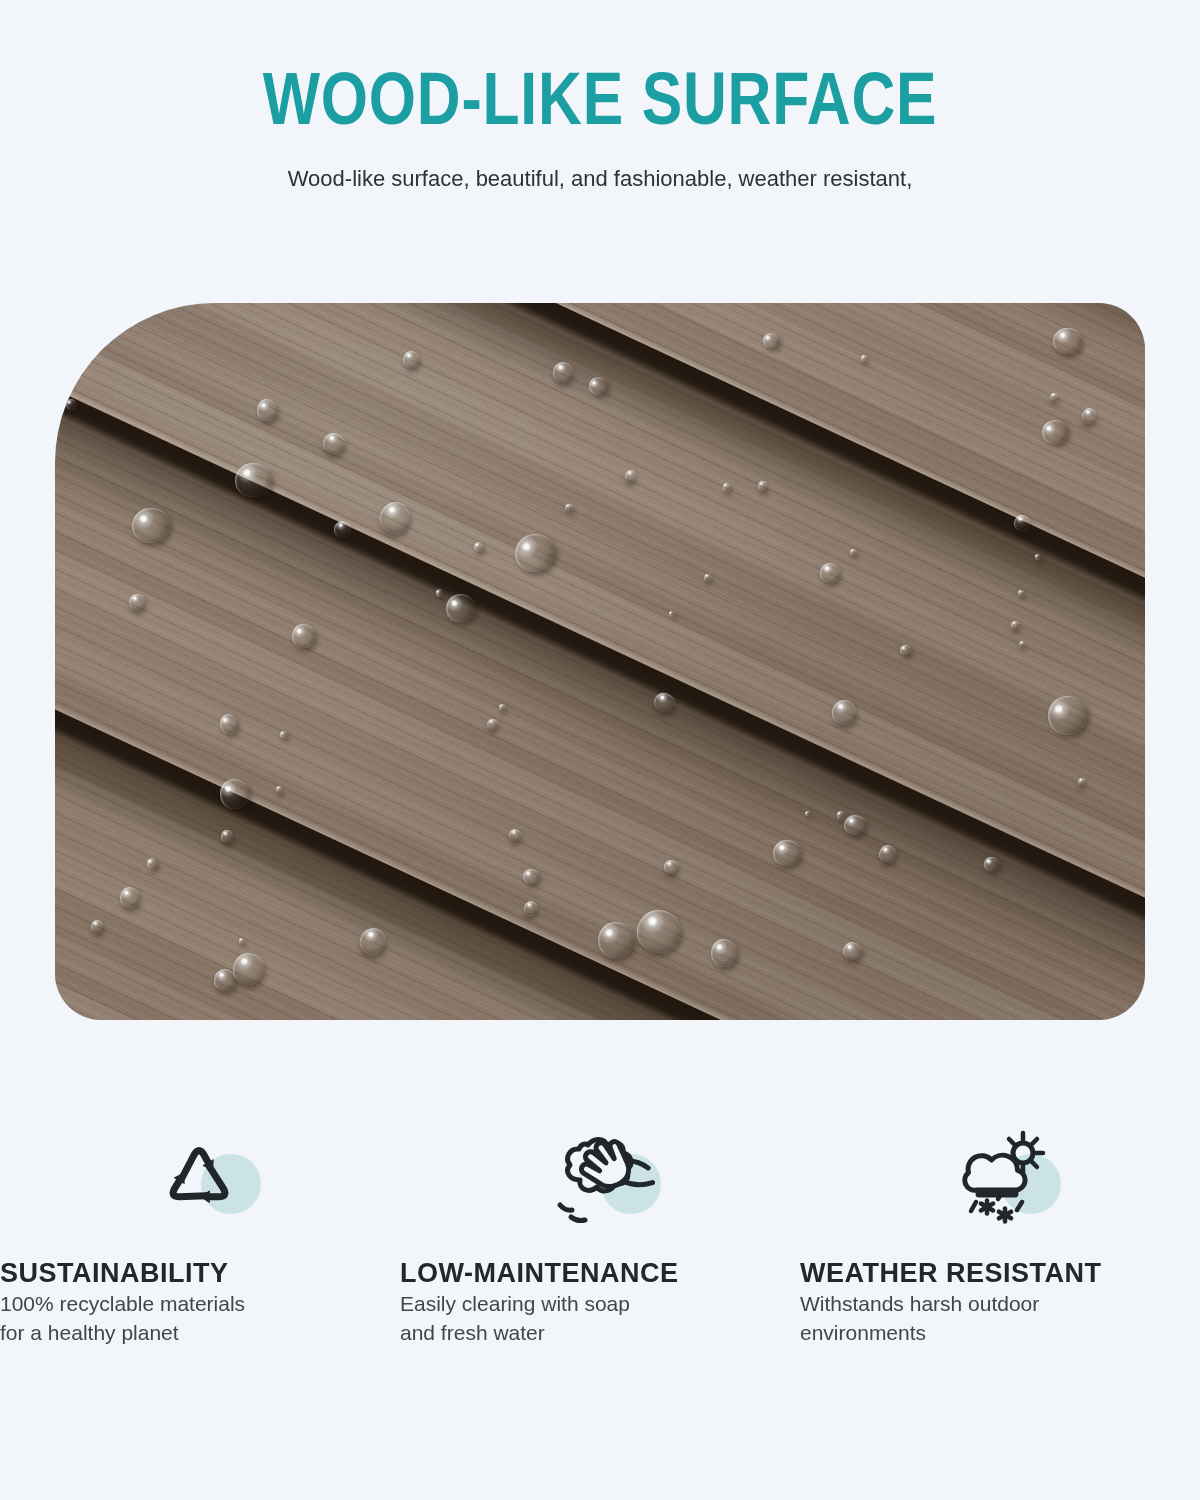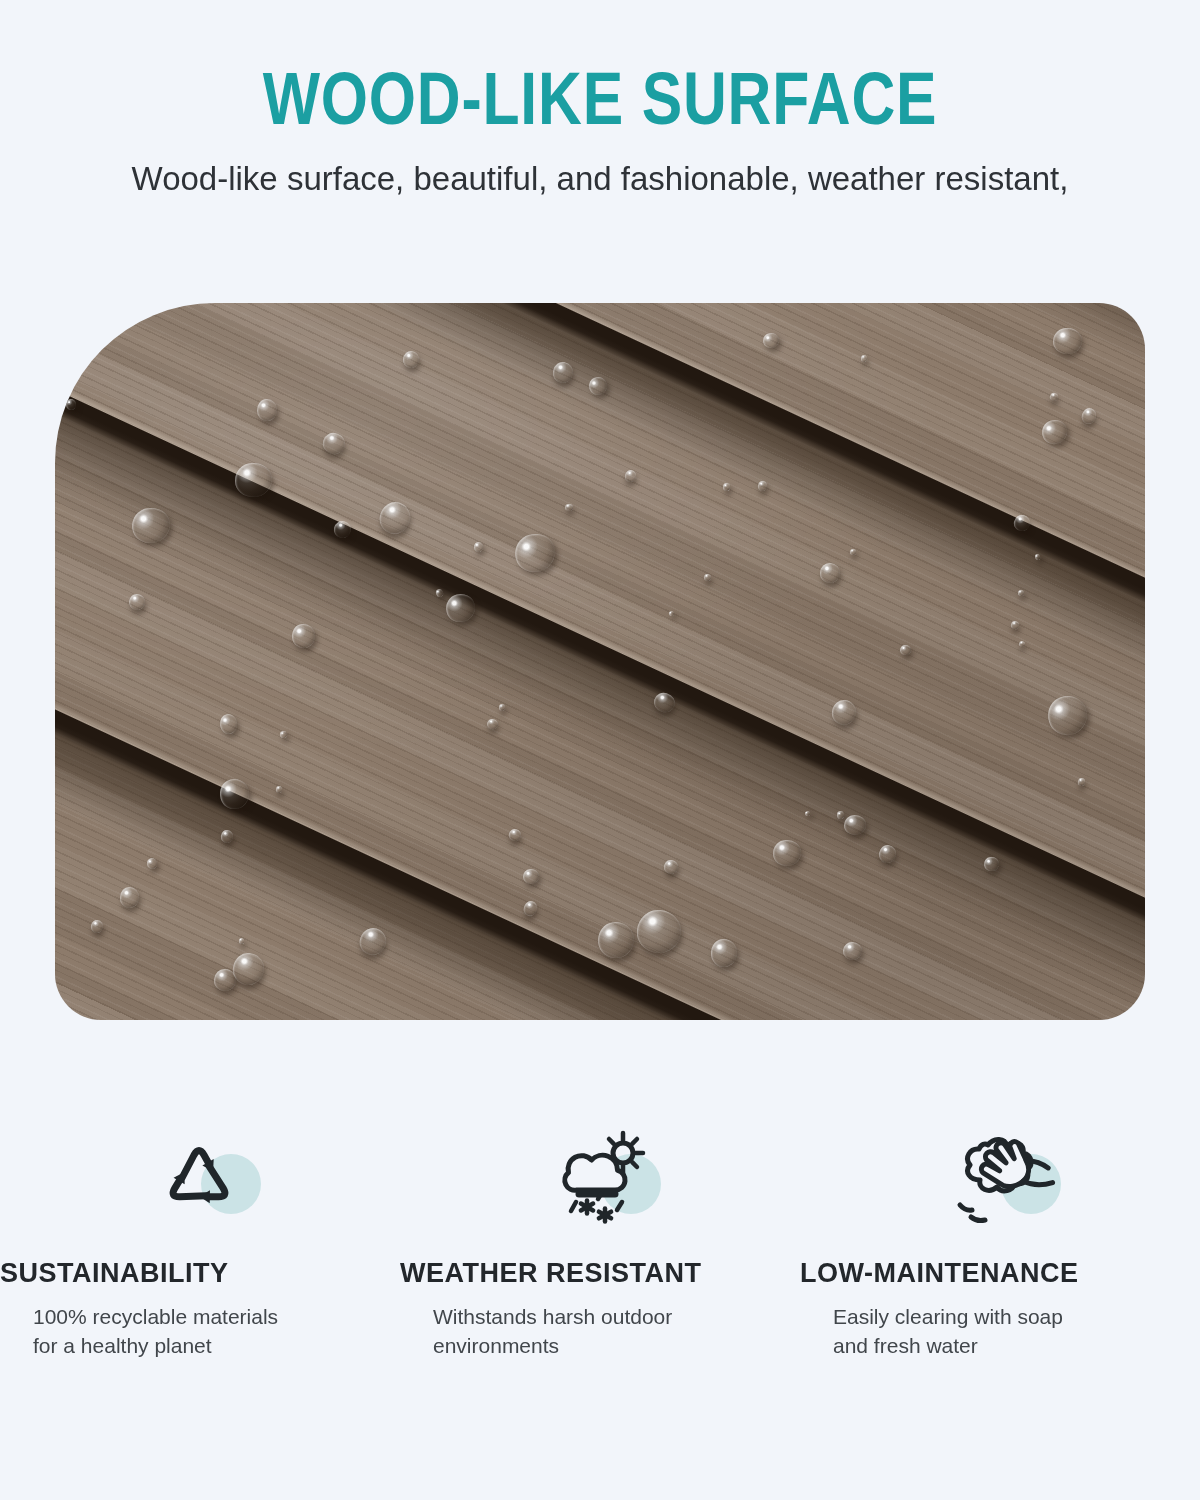--- a/index.html
+++ b/index.html
@@ -26,21 +26,21 @@
     font-size:74px;line-height:1;font-weight:bold;
     letter-spacing:1px;
     color:var(--accent);
     transform:scaleX(.82);
     transform-origin:600px 50%;
     white-space:nowrap;
   }
   .subtitle{
     position:absolute;top:156px;left:0;width:1200px;
     text-align:center;
-    font-size:33px;line-height:45px;
+    font-size:22px;line-height:45px;
     color:#2E3237;
   }
   
   .wood{
     position:absolute;left:55px;top:303px;width:1090px;height:717px;
     border-radius:160px 46px 46px 46px;
     overflow:hidden;
     background:
       
       repeating-linear-gradient(25deg,
@@ -104,24 +104,22 @@
   .st7{stroke:#20262A;stroke-width:7;stroke-linecap:round;stroke-linejoin:round;}
   .thin{stroke:#20262A;stroke-width:4.5;stroke-linecap:round;}
   .fl{fill:#20262A;stroke:none;}
   .bg-fill{fill:var(--bg);}
   .feature h2{
     margin-top:30px;
     font-size:27px;font-weight:bold;letter-spacing:.5px;
     color:var(--ink);
   }
   .feature p{
-    margin-top:13px;
     font-size:21px;line-height:29px;
     color:var(--ink-soft);
-    padding-left:33px;
   }
 </style>
 </head>
 <body>
 
 <div class="page">
 
   <h1 class="title">WOOD-LIKE SURFACE</h1>
 
   <p class="subtitle"><span>Wood-like surface, beautiful, and fashionable, weather resistant,</span><br></p>
@@ -223,20 +221,41 @@
       </div>
       <h2>SUSTAINABILITY</h2>
       <p><span>100% recyclable materials</span><br><span>for a healthy planet</span></p>
     </div>
 
     <div class="feature">
       <div class="icon-wrap">
         <span class="halo"></span>
         <svg class="fi" width="116" height="100" viewBox="0 0 110 100">
 
+          <path class="st" fill="none" d="M42 17 C48 9 59 10 61 18 C69 11 79 16 77 25 C86 27 88 38 80 42 C85 50 78 58 69 55 C67 63 56 66 51 59 C43 66 32 61 34 52 C24 52 18 44 24 37 C18 30 24 20 33 21 C35 16 39 15 42 17 Z"></path>
+
+          <g transform="translate(6 -8) rotate(-40 58 46)">
+            <path class="st bg-fill" d="M40 56 L33 34 A5 5 0 0 1 42.6 31.4 L47 43 L44 26 A5 5 0 0 1 53.8 25 L57 41 L58 25 A5 5 0 0 1 67.8 25.6 L66 43 L70 32 A4.6 4.6 0 0 1 78.8 34.4 L74 52 C72 61 66 66 58 66 C50 66 43 62 40 56 Z"></path>
+            <path class="st" fill="none" d="M58 66 C62 74 70 82 80 86"></path>
+            <path class="st" fill="none" d="M74 52 C80 58 84 64 86 72"></path>
+          </g>
+
+          <path class="st" fill="none" d="M14 77 Q19 83 26 82"></path>
+          <path class="st" fill="none" d="M25 89 Q31 94 39 92"></path>
+        </svg>
+      </div>
+      <h2>LOW-MAINTENANCE</h2>
+      <p><span>Easily clearing with soap</span><br><span>and fresh water</span></p>
+    </div>
+
+    <div class="feature">
+      <div class="icon-wrap">
+        <span class="halo"></span>
+        <svg class="fi" width="116" height="100" viewBox="0 0 110 100">
+
           <circle cx="77" cy="25" r="10" fill="none" class="st"></circle>
           <g class="thin">
             <line x1="77" y1="12" x2="77" y2="5"></line>
             <line x1="86.2" y1="15.8" x2="91" y2="11"></line>
             <line x1="90" y1="25" x2="97" y2="25"></line>
             <line x1="86.2" y1="34.2" x2="91" y2="39"></line>
             <line x1="77" y1="38" x2="77" y2="45"></line>
             <line x1="67.8" y1="15.8" x2="63" y2="11"></line>
           </g>
 
@@ -253,35 +272,14 @@
               <path d="M52.9 83.7 L65.1 90.3"></path>
               <path d="M65.1 83.7 L52.9 90.3"></path>
             <path d="M71 82 L76 74"></path>
           </g>
         </svg>
       </div>
       <h2>WEATHER RESISTANT</h2>
       <p><span>Withstands harsh outdoor</span><br><span>environments</span></p>
     </div>
 
-    <div class="feature">
-      <div class="icon-wrap">
-        <span class="halo"></span>
-        <svg class="fi" width="116" height="100" viewBox="0 0 110 100">
-
-          <path class="st" fill="none" d="M42 17 C48 9 59 10 61 18 C69 11 79 16 77 25 C86 27 88 38 80 42 C85 50 78 58 69 55 C67 63 56 66 51 59 C43 66 32 61 34 52 C24 52 18 44 24 37 C18 30 24 20 33 21 C35 16 39 15 42 17 Z"></path>
-
-          <g transform="translate(6 -8) rotate(-40 58 46)">
-            <path class="st bg-fill" d="M40 56 L33 34 A5 5 0 0 1 42.6 31.4 L47 43 L44 26 A5 5 0 0 1 53.8 25 L57 41 L58 25 A5 5 0 0 1 67.8 25.6 L66 43 L70 32 A4.6 4.6 0 0 1 78.8 34.4 L74 52 C72 61 66 66 58 66 C50 66 43 62 40 56 Z"></path>
-            <path class="st" fill="none" d="M58 66 C62 74 70 82 80 86"></path>
-            <path class="st" fill="none" d="M74 52 C80 58 84 64 86 72"></path>
-          </g>
-
-          <path class="st" fill="none" d="M14 77 Q19 83 26 82"></path>
-          <path class="st" fill="none" d="M25 89 Q31 94 39 92"></path>
-        </svg>
-      </div>
-      <h2>LOW-MAINTENANCE</h2>
-      <p><span>Easily clearing with soap</span><br><span>and fresh water</span></p>
-    </div>
-
   </div>
 </div>
 
 </body></html>

